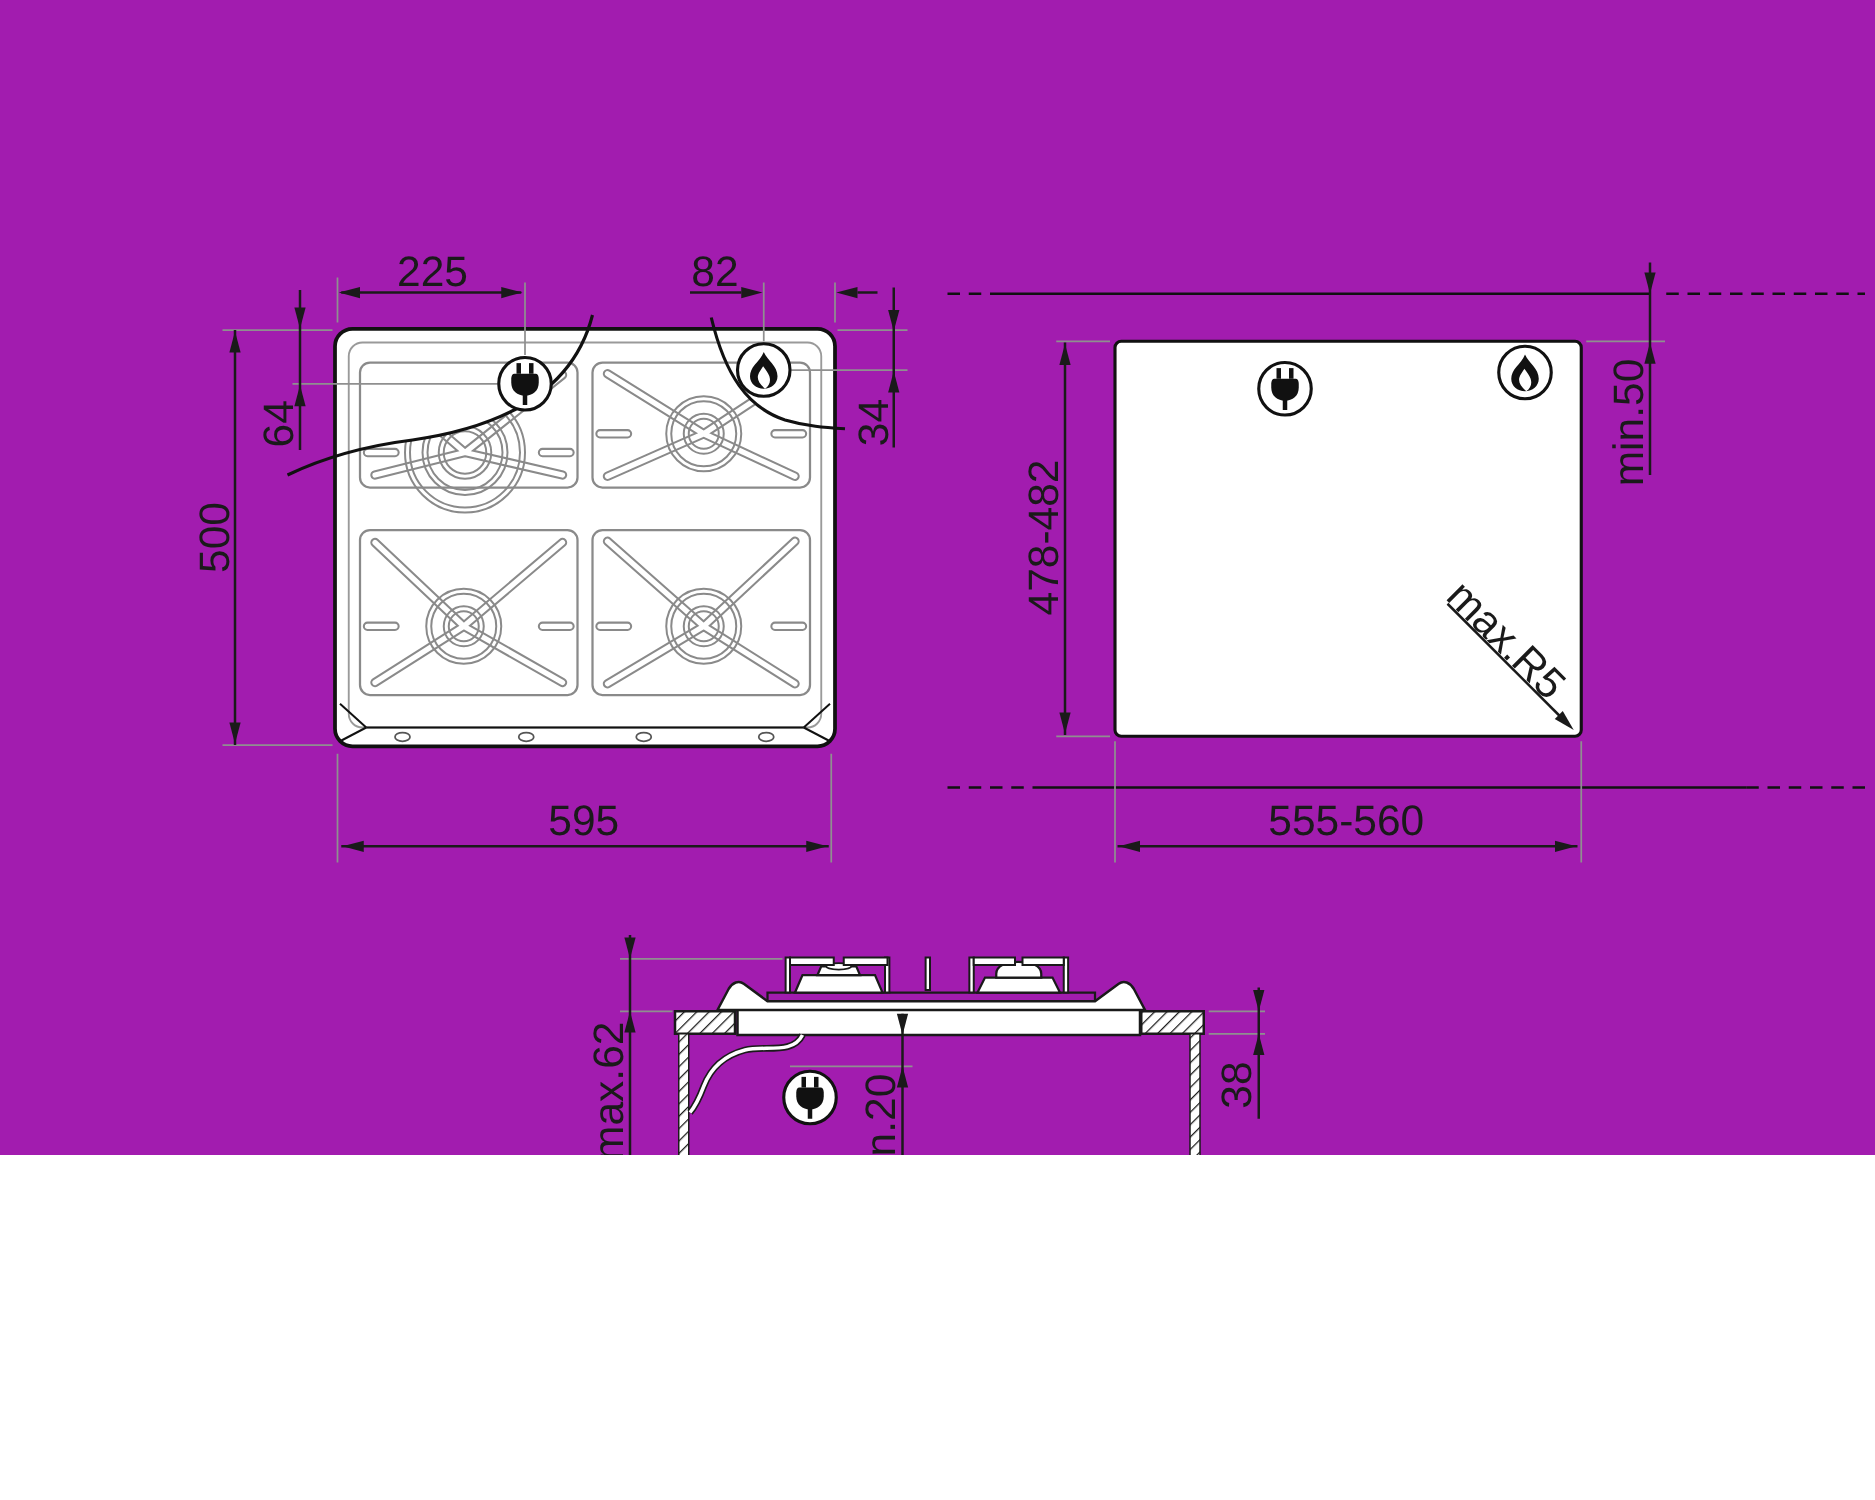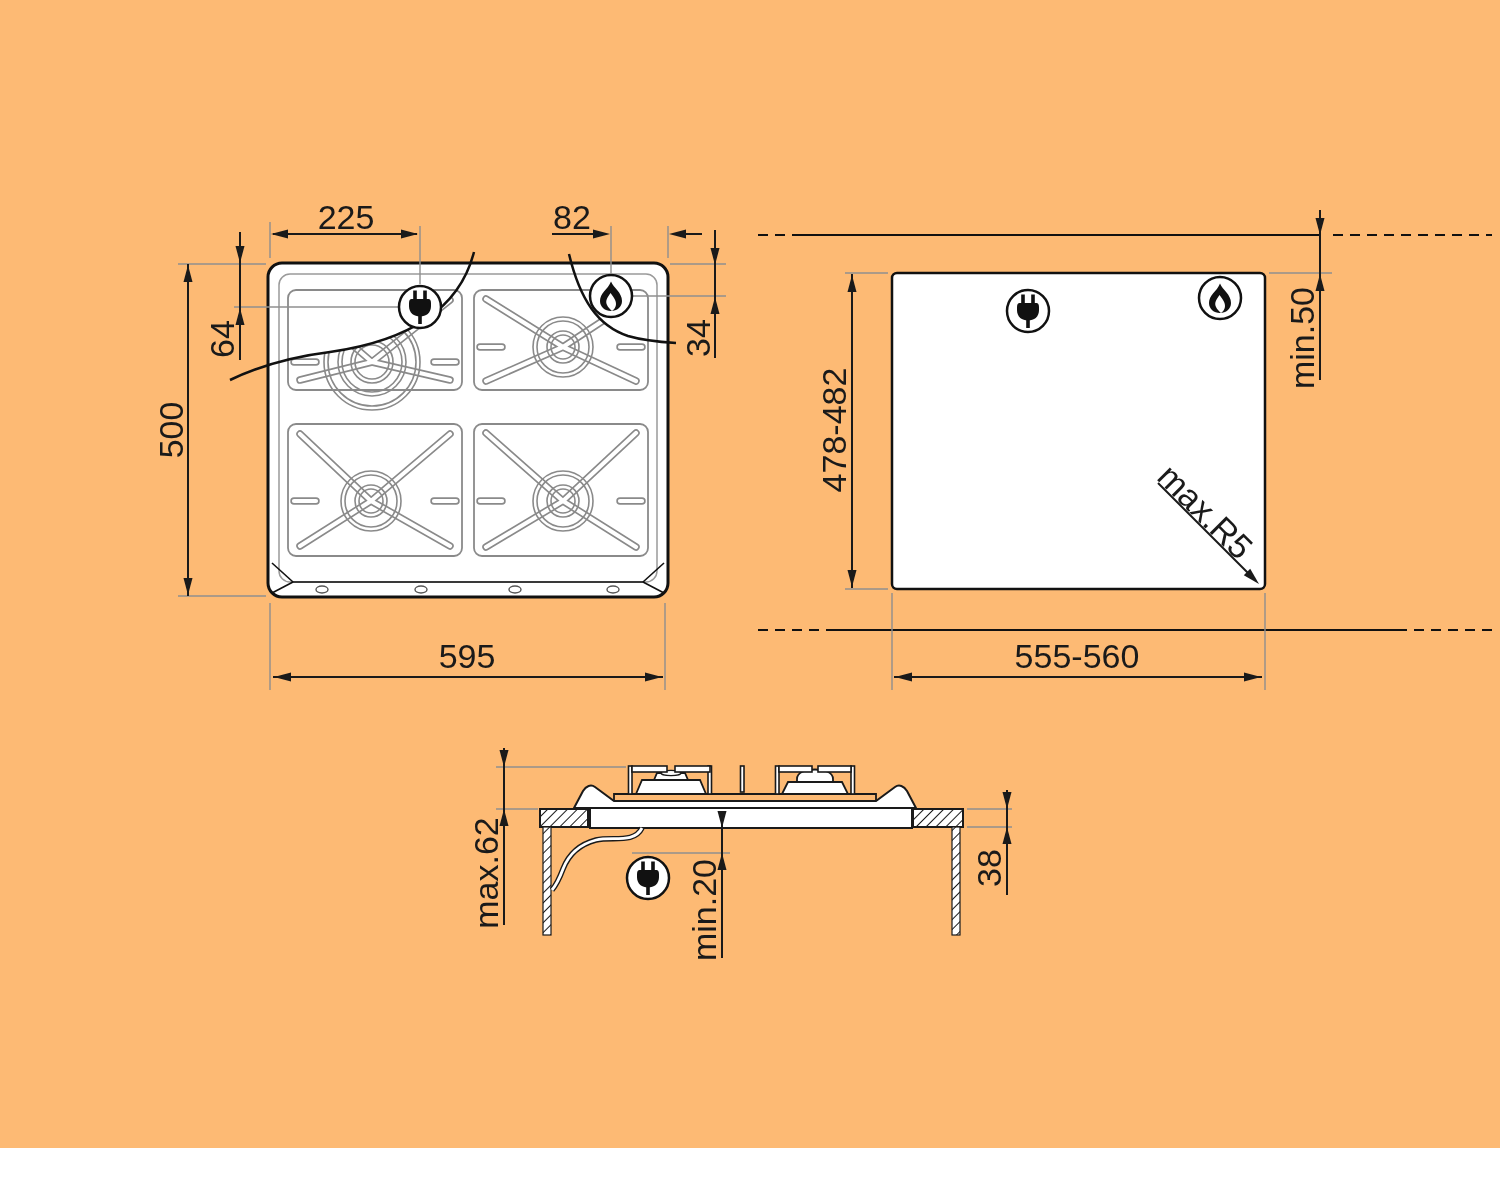--- a/index.html
+++ b/index.html
@@ -1,16 +1,16 @@
 <!DOCTYPE html>
 <html><head>
 <meta charset="utf-8">
 <style>
   html,body{margin:0;padding:0;background:#ffffff;}
-  #page{position:relative;width:1500px;height:1148px;background:#fdba74;overflow:hidden;}
+  #page{position:relative;width:1500px;height:924px;background:#a21caf;overflow:hidden;}
   svg{display:block;}
   text{font-family:"Liberation Sans","DejaVu Sans",sans-serif;fill:#1a1a1a;}
   .dim-label{font-size:34px;}
 </style>
 </head>
 <body>
 
 <div id="page">
 <svg width="1500" height="1200" viewBox="0 0 1500 1200">
   <defs>

